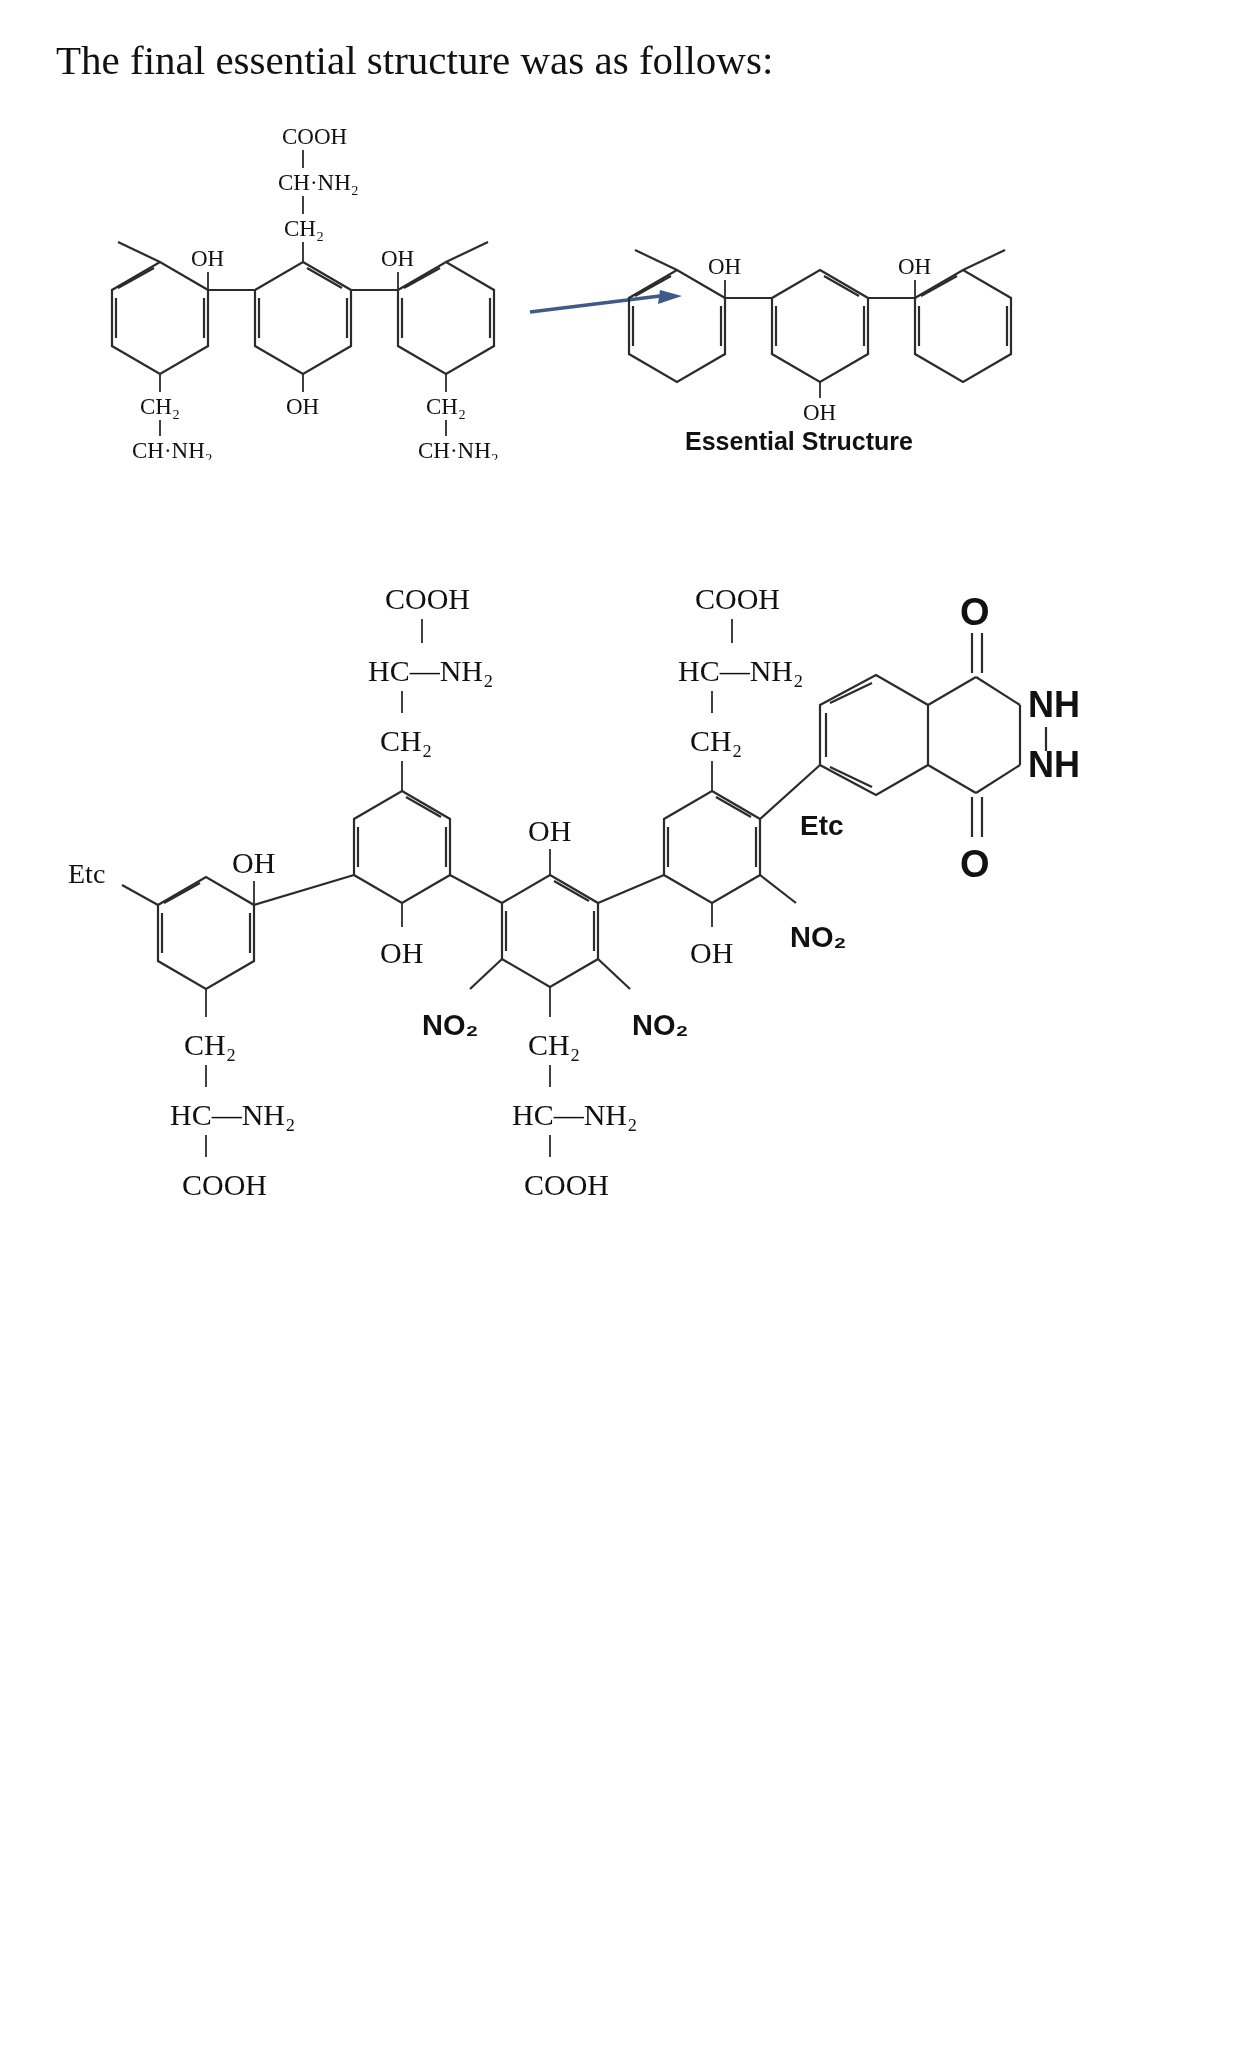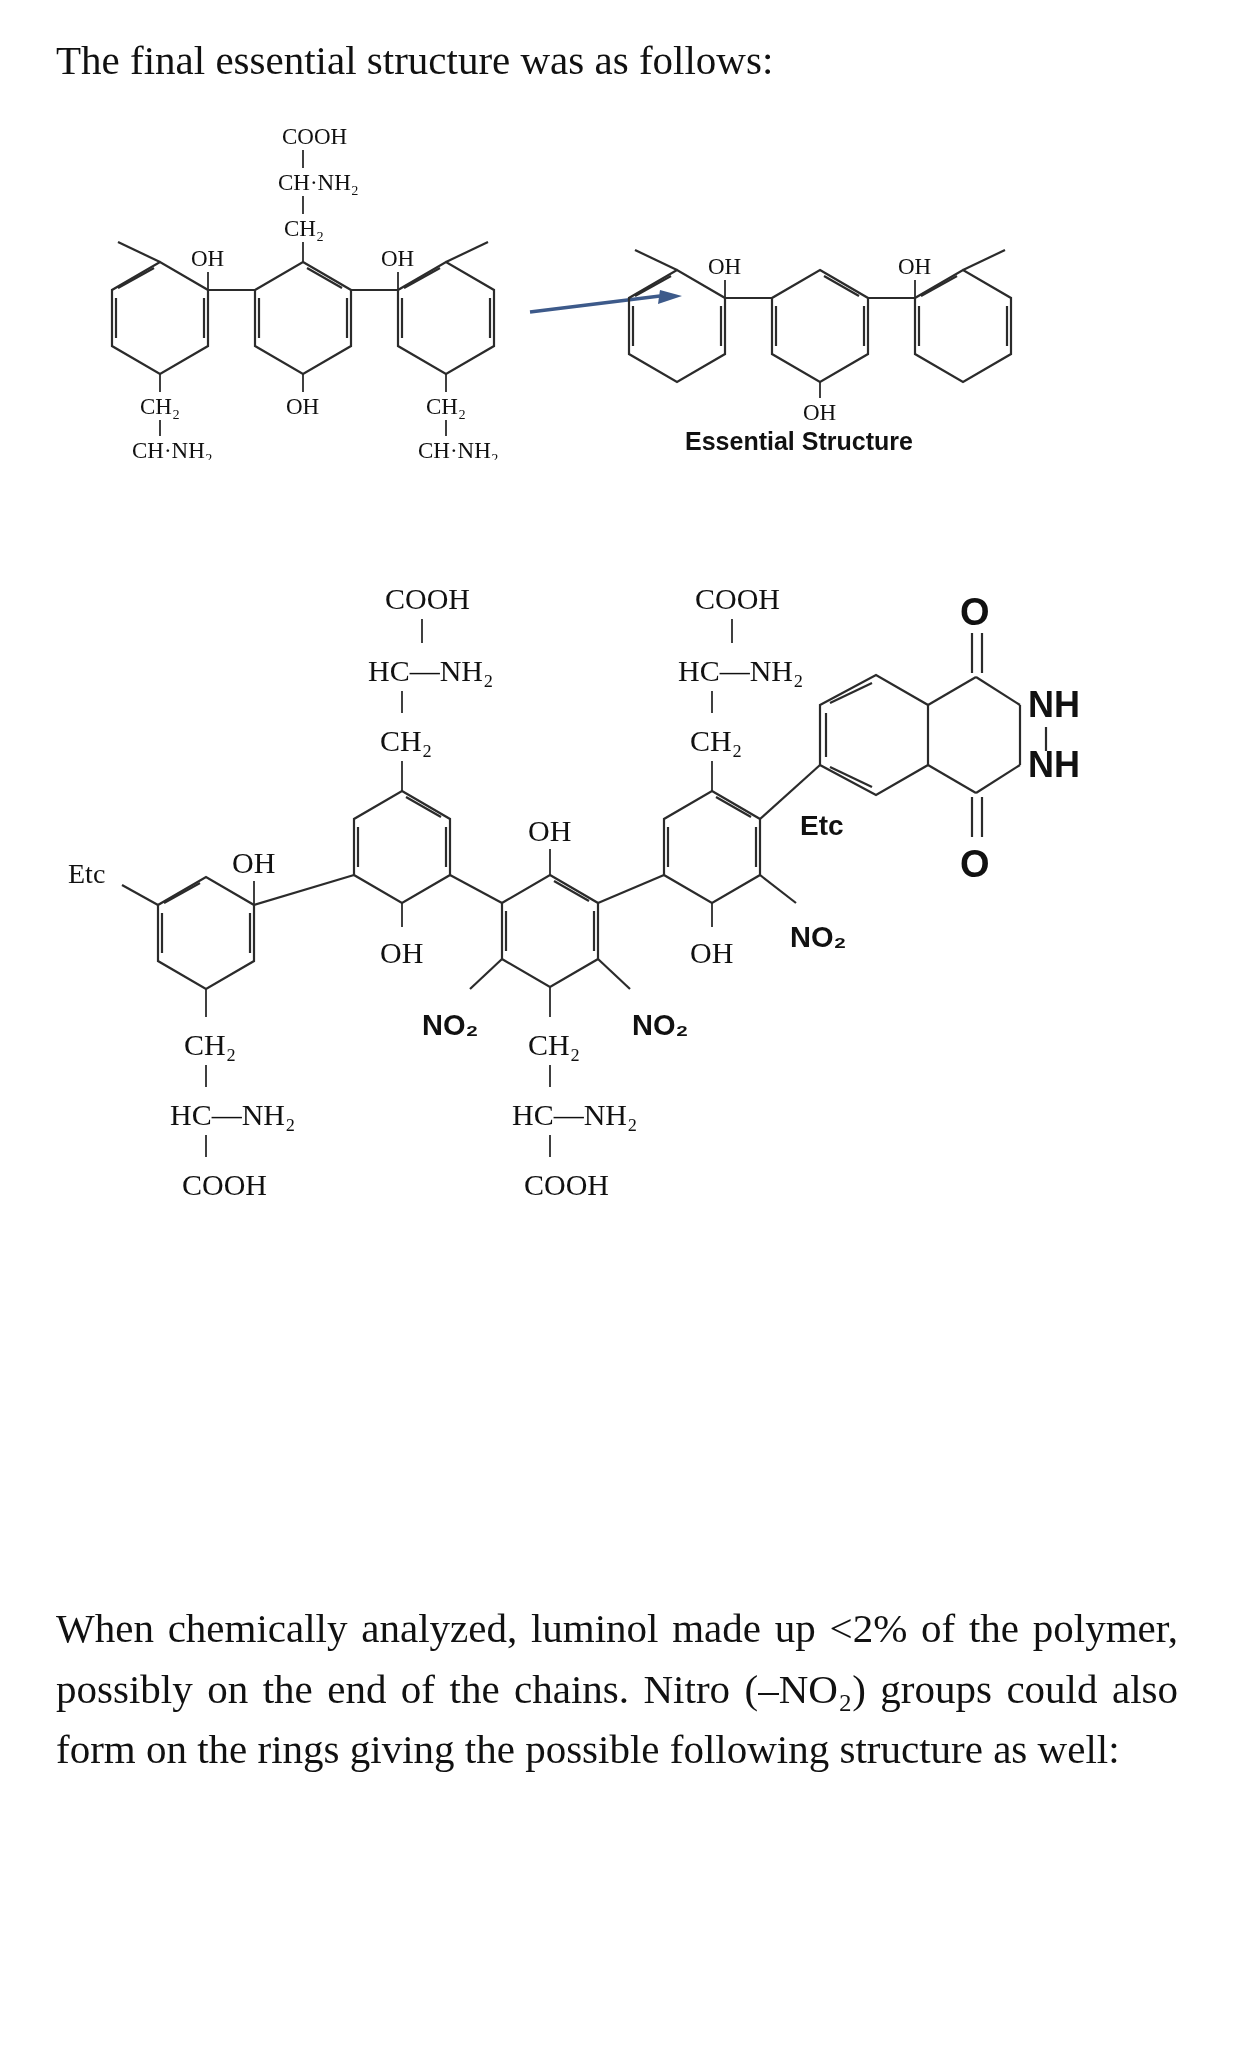--- a/index.html
+++ b/index.html
@@ -288,17 +288,14 @@
       <text class="chem-label-bold" x="900" y="292" font-size="38">O</text>
 
       <text class="chem-label-bold" x="968" y="132" font-size="36">NH</text>
       <text class="chem-label-bold" x="968" y="192" font-size="36">NH</text>
       <line class="bond" x1="986" y1="142" x2="986" y2="166"></line>
 
       <text class="chem-label-bold" x="740" y="250" font-size="28">Etc</text>
     </svg>
   </div>
 
-  <div class="body-text">
-    <p>When chemically analyzed, luminol made up &lt;2% of the polymer, possibly on the end of the chains. Nitro (–NO₂) groups could also form on the rings giving the possible following structure as well:</p>
-  </div>
 
 </div>
 
 </body></html>

